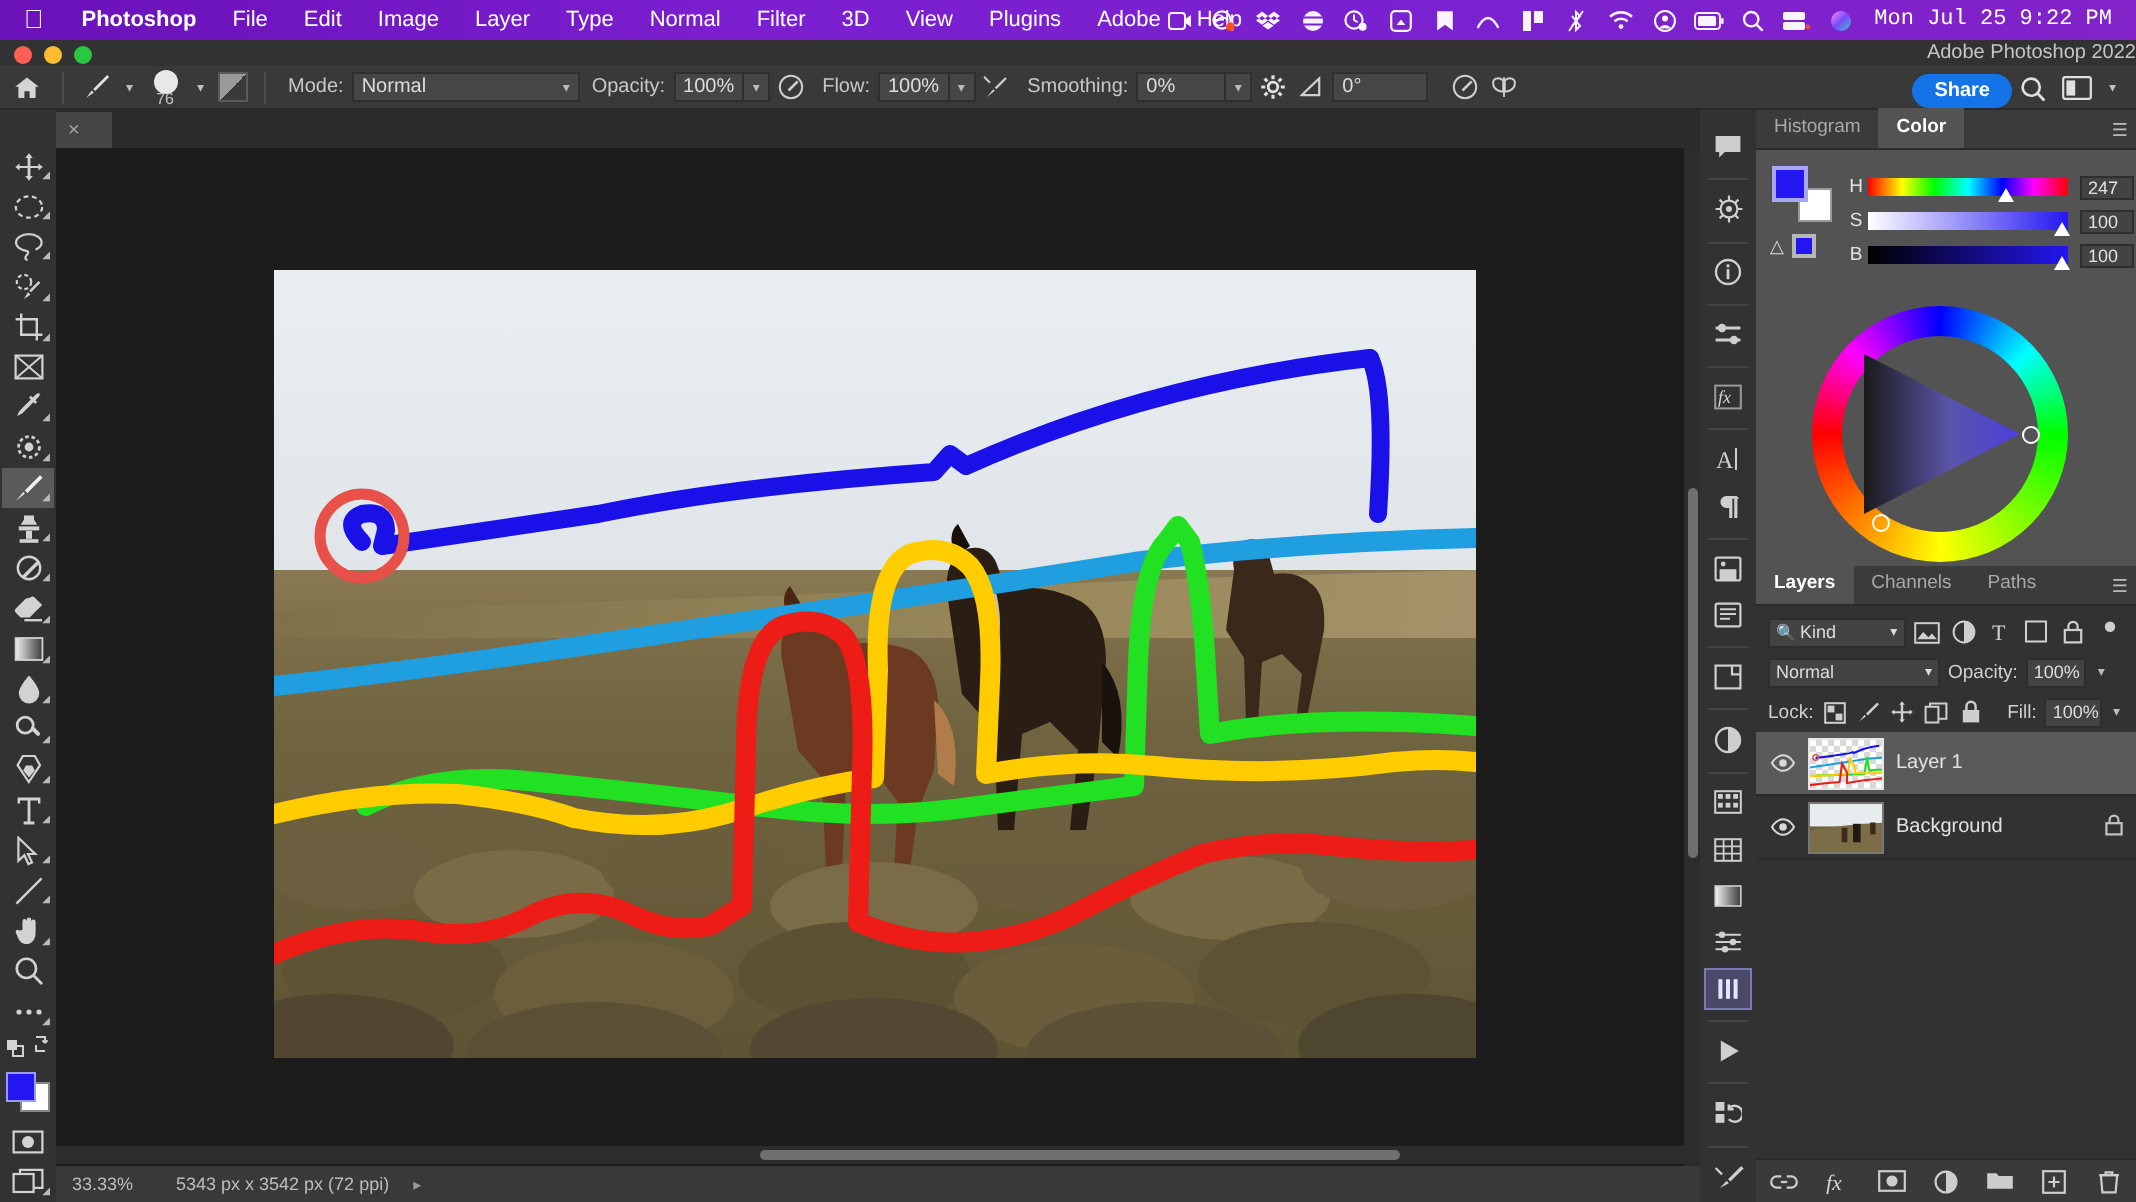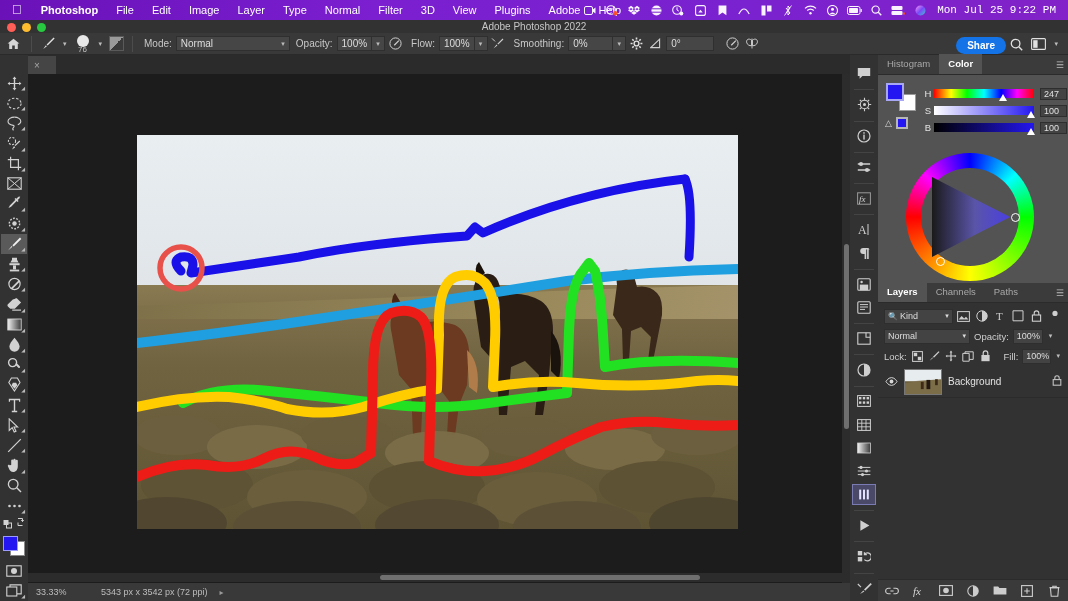--- a/index.html
+++ b/index.html
@@ -36,21 +36,21 @@
     position: absolute; top: 20px; left: 0; width: 1068px; height: 14px;
     background: #323232;
   }
   .traffic { position: absolute; left: 7px; top: 3px; display: flex; gap: 6px; }
   .tl { width: 9px; height: 9px; border-radius: 50%; }
   .tl.r { background: #ff5f57; } .tl.y { background: #febc2e; } .tl.g { background: #28c840; }
 
   
   .pstitle {
     position: absolute; top: 19px; left: 0; width: 1068px; height: 14px;
-    text-align: center; font-size: 10px; color: #c6c6c6; line-height: 15px;
+    text-align: right; font-size: 10px; color: #c6c6c6; line-height: 15px;
     background: transparent; pointer-events: none;
   }
 
   
   .optbar {
     position: absolute; top: 33px; left: 0; width: 1068px; height: 22px;
     background: #393939; display: flex; align-items: center;
     font-size: 10px; color: #c8c8c8; border-bottom: 1px solid #2a2a2a;
   }
   .opt-sep { width: 1px; height: 16px; background: #4c4c4c; margin: 0 5px; }
@@ -160,21 +160,21 @@
   }
   .hscroll .thumb { position: absolute; top: 2px; left: 352px; width: 320px; height: 5px; background: #6f6f6f; border-radius: 3px; }
 
   
   .statusbar {
     position: absolute; left: 28px; bottom: 0; width: 824px; height: 18px;
     background: #393939; display: flex; align-items: center;
     font-size: 9px; color: #bdbdbd; padding-left: 8px; gap: 0;
   }
   .statusbar .zoomv { width: 48px; }
-  .statusbar .dims { margin-left: 17px; }
+  .statusbar .dims { margin-left: 4px; }
   .statusbar .arr { margin-left: 12px; font-size: 8px; color: #9a9a9a; }
 
   
   .rail {
     position: absolute; top: 55px; right: 190px; width: 28px; height: 546px;
     background: #323232; display: flex; flex-direction: column; align-items: center;
     padding-top: 8px;
   }
   .rail .ri {
     width: 24px; height: 23px; display: flex; align-items: center; justify-content: center;
@@ -1083,20 +1083,39 @@
           <svg width="11" height="12" viewBox="0 0 11 12">
               <rect x="1.4" y="5" width="8.2" height="6.2" fill="#cfcfcf"></rect>
               <path d="M3.2 5V3.2a2.3 2.3 0 0 1 4.6 0V5" fill="none" stroke="#cfcfcf" stroke-width="1.2"></path>
             </svg>
         </span>
         <span style="margin-left:8px">Fill:</span>
         <span class="opfield">100%</span>
         <span class="caret" style="padding:0 2px">▾</span>
       </div>
 
+      <div class="layeritem sel">
+        <span class="eye">
+          <svg width="13" height="9" viewBox="0 0 13 9">
+              <path d="M6.5 0.6C3 .6 1 4.5 1 4.5s2 3.9 5.5 3.9S12 4.5 12 4.5 10 .6 6.5 .6Z" fill="none" stroke="#d8d8d8" stroke-width="1"></path>
+              <circle cx="6.5" cy="4.5" r="1.9" fill="#d8d8d8"></circle>
+            </svg>
+        </span>
+        <span class="thumb-l selbdr">
+          <svg width="38" height="26" viewBox="0 0 601 394" preserveAspectRatio="none">
+            <path d="M44 136 L162 122 Q330 101 338 92 L346 98 Q440 56 548 44" fill="none" stroke="#1a10e8" stroke-width="16"></path>
+            <circle cx="44" cy="133" r="21" fill="none" stroke="#e8504a" stroke-width="12"></circle>
+            <path d="M0 208 Q220 178 430 146 Q510 136 601 134" fill="none" stroke="#1f9fe0" stroke-width="16"></path>
+            <path d="M46 268 Q240 268 430 258 L452 128 L468 232 Q520 222 601 228" fill="none" stroke="#22e022" stroke-width="16"></path>
+            <path d="M0 272 Q150 274 300 254 L318 142 L358 206 L356 252 Q500 254 601 246" fill="none" stroke="#ffcc00" stroke-width="16"></path>
+            <path d="M0 342 Q126 324 234 318 L254 178 L294 250 L292 326 Q440 300 601 290" fill="none" stroke="#ee1c16" stroke-width="16"></path>
+          </svg>
+        </span>
+        <span class="lname">Layer 1</span>
+      </div>
 
       <div class="layeritem">
         <span class="eye">
           <svg width="13" height="9" viewBox="0 0 13 9">
               <path d="M6.5 0.6C3 .6 1 4.5 1 4.5s2 3.9 5.5 3.9S12 4.5 12 4.5 10 .6 6.5 .6Z" fill="none" stroke="#d8d8d8" stroke-width="1"></path>
               <circle cx="6.5" cy="4.5" r="1.9" fill="#d8d8d8"></circle>
             </svg>
         </span>
         <span class="thumb-l">
           <svg width="38" height="26" viewBox="0 0 601 394" preserveAspectRatio="none">

